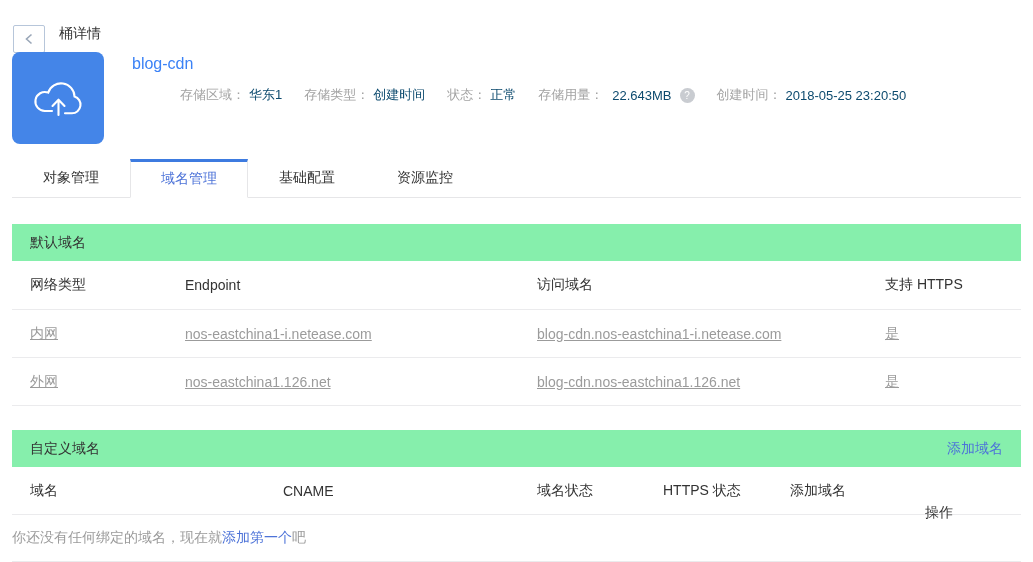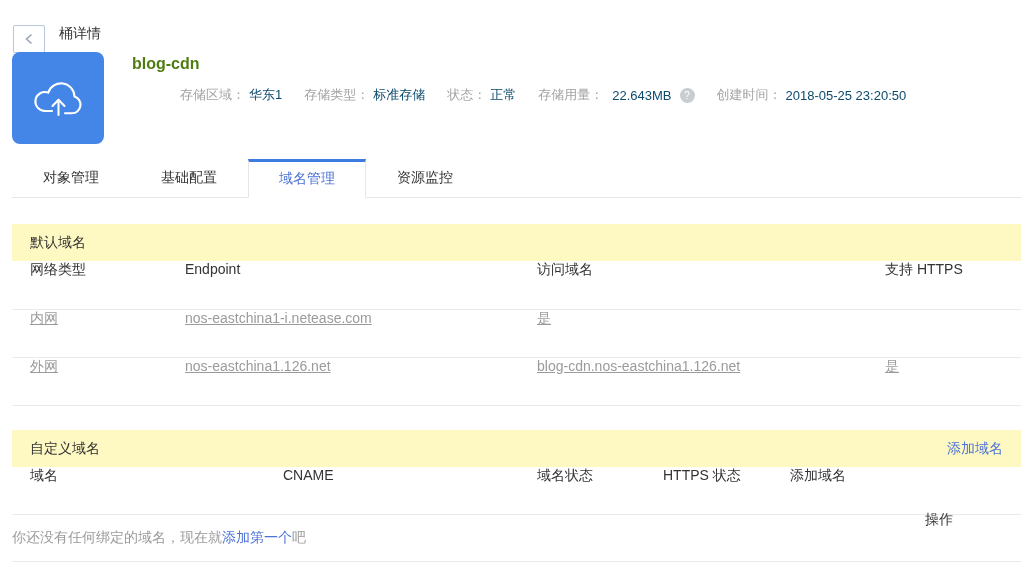--- a/index.html
+++ b/index.html
@@ -12,42 +12,42 @@
   .back-btn { width: 32px; height: 28px; background: #fff; border: 1px solid #b7c6da;
     border-radius: 2px; cursor: pointer; display: flex; align-items: center; justify-content: center; }
   .back-btn svg { display: block; }
   .topbar-title { margin-left: 14px; font-size: 14px; color: #333; }
 
   
   .bucket-header { display: flex; padding: 10px 0 0 12px; }
   .bucket-icon { width: 92px; height: 92px; background: #4485e8; border-radius: 8px;
     display: flex; align-items: center; justify-content: center; flex: none; }
   .bucket-meta { margin-left: 28px; padding-top: 3px; }
-  .bucket-name { font-size: 16px; font-weight: bold; color: #4d7c0f; }
+  .bucket-name { font-size: 16px; font-weight: normal; color: #3b82f6; }
   .bucket-info { margin-top: 13px; font-size: 13px; display: flex; align-items: center; margin-left: 48px; }
   .bucket-info .pair { margin-right: 22px; display: flex; align-items: center; }
   .bucket-info .lbl { color: #a3a3a3; margin-right: 4px; }
   .bucket-info .val { color: #0c4a6e; }
   .help-icon { width: 15px; height: 15px; border-radius: 50%; background: #c9ccd1; color: #fff;
     font-size: 10px; line-height: 15px; text-align: center; margin: 0 22px 0 8px; cursor: pointer; }
 
   
   .tabbar { margin: 15px 12px 0 12px; display: flex; border-bottom: 1px solid #e6e6e8; height: 39px; }
   .tab { width: 118px; text-align: center; font-size: 14px; color: #333; line-height: 38px;
     cursor: pointer; height: 39px; font-family: Liberation Mono, monospace; }
   .tab.active { color: #4d73d8; background: #fff; border: 1px solid #e6e6e8;
     border-top: 3px solid #3d7be0; border-bottom: 1px solid #fff; margin-bottom: -1px; line-height: 34px; }
 
   
   .content { margin: 0 12px; }
-  .section-band { margin-top: 26px; height: 37px; background: #fef9c3; display: flex;
+  .section-band { margin-top: 26px; height: 37px; background: #86efac; display: flex;
     align-items: center; padding: 0 18px; font-size: 14px; color: #333; justify-content: space-between; }
   .band-link { color: #4d73d8; cursor: pointer; font-size: 14px; text-decoration: none; }
 
-  .t-row { display: flex; align-items: flex-start; padding: 0 18px; border-bottom: 1px solid #ebebed;
+  .t-row { display: flex; align-items: center; padding: 0 18px; border-bottom: 1px solid #ebebed;
     font-size: 14px; }
   .t-head { height: 49px; color: #333; }
   .t-body { height: 48px; color: #9b9b9b; text-decoration: underline; }
 
   
   .dc1 { width: 155px; } .dc2 { width: 352px; } .dc3 { width: 348px; } .dc4 { flex: 1; }
   
   .cc1 { width: 253px; } .cc2 { width: 254px; } .cc3 { width: 126px; }
   .cc4 { width: 127px; } .cc5 { width: 135px; } .cc6 { flex: 1; margin-top: 44px; }
 
@@ -79,60 +79,61 @@
   </div>
   <div class="bucket-meta">
     <div class="bucket-name">blog-cdn</div>
     <div class="bucket-info">
       <span class="pair">
         <span class="lbl">存储区域：</span>
         <span class="val">华东1</span>
       </span>
       <span class="pair">
         <span class="lbl">存储类型：</span>
-        <span class="val">标准存储</span>
+        <span class="val">创建时间</span>
       </span>
       <span class="pair">
         <span class="lbl">状态：</span>
         <span class="val">正常</span>
       </span>
       <span class="pair" style="margin-right:0">
         <span class="lbl" style="margin-right:9px">存储用量：</span>
         <span class="val">22.643MB</span>
       </span>
       <span class="help-icon">?</span>
       <span class="pair">
         <span class="lbl">创建时间：</span>
         <span class="val">2018-05-25 23:20:50</span>
       </span>
     </div>
   </div>
 </div>
 
 <div class="tabbar">
   <div class="tab">对象管理</div>
+  <div class="tab active">域名管理</div>
   <div class="tab">基础配置</div>
-  <div class="tab active">域名管理</div>
   <div class="tab">资源监控</div>
 </div>
 
 <div class="content">
 
   <div class="section-band">
     <span>默认域名</span>
   </div>
   <div class="t-row t-head">
     <span class="dc1">网络类型</span>
     <span class="dc2">Endpoint</span>
     <span class="dc3">访问域名</span>
     <span class="dc4">支持 HTTPS</span>
   </div>
   <div class="t-row t-body">
     <span class="dc1">内网</span>
     <span class="dc2">nos-eastchina1-i.netease.com</span>
+    <span class="dc3">blog-cdn.nos-eastchina1-i.netease.com</span>
     <span class="dc4">是</span>
   </div>
   <div class="t-row t-body">
     <span class="dc1">外网</span>
     <span class="dc2">nos-eastchina1.126.net</span>
     <span class="dc3">blog-cdn.nos-eastchina1.126.net</span>
     <span class="dc4">是</span>
   </div>
 
   <div class="section-band" style="margin-top:24px">

